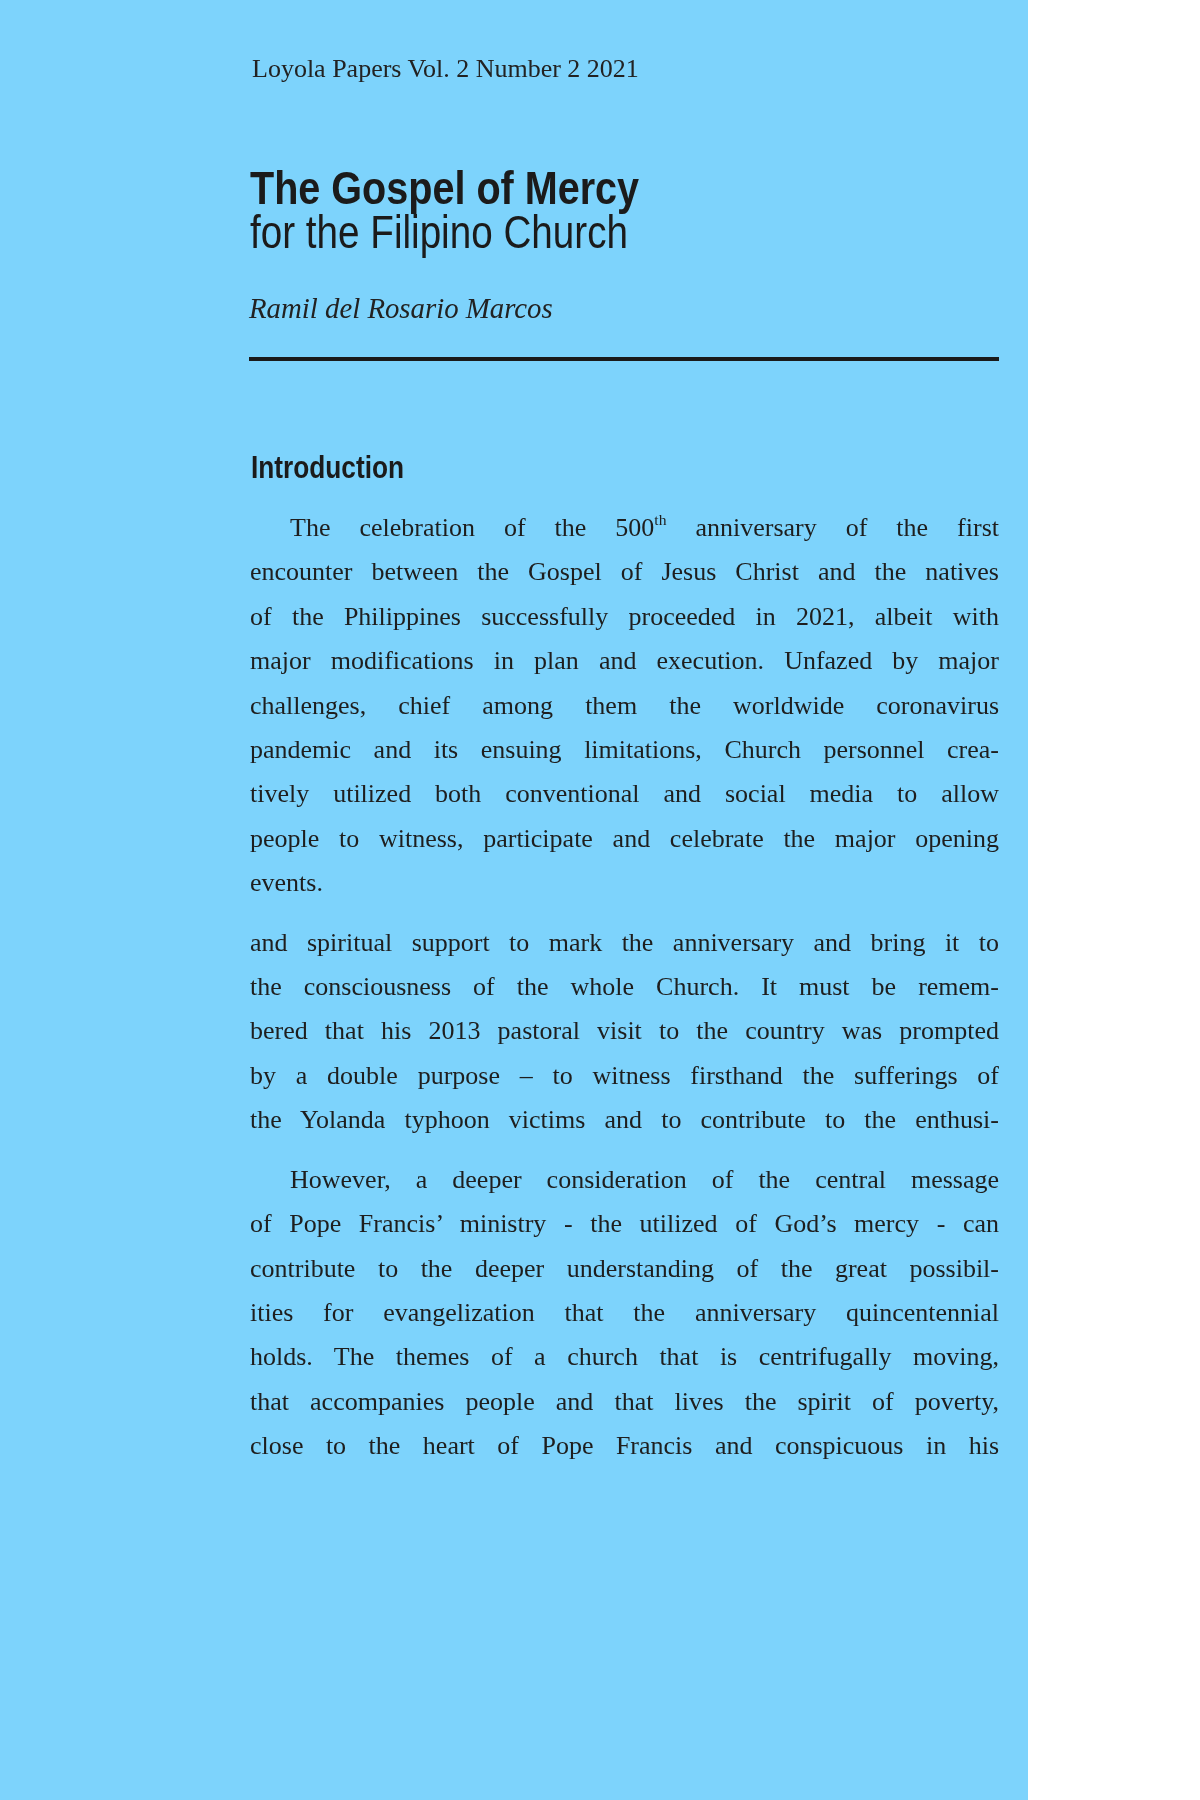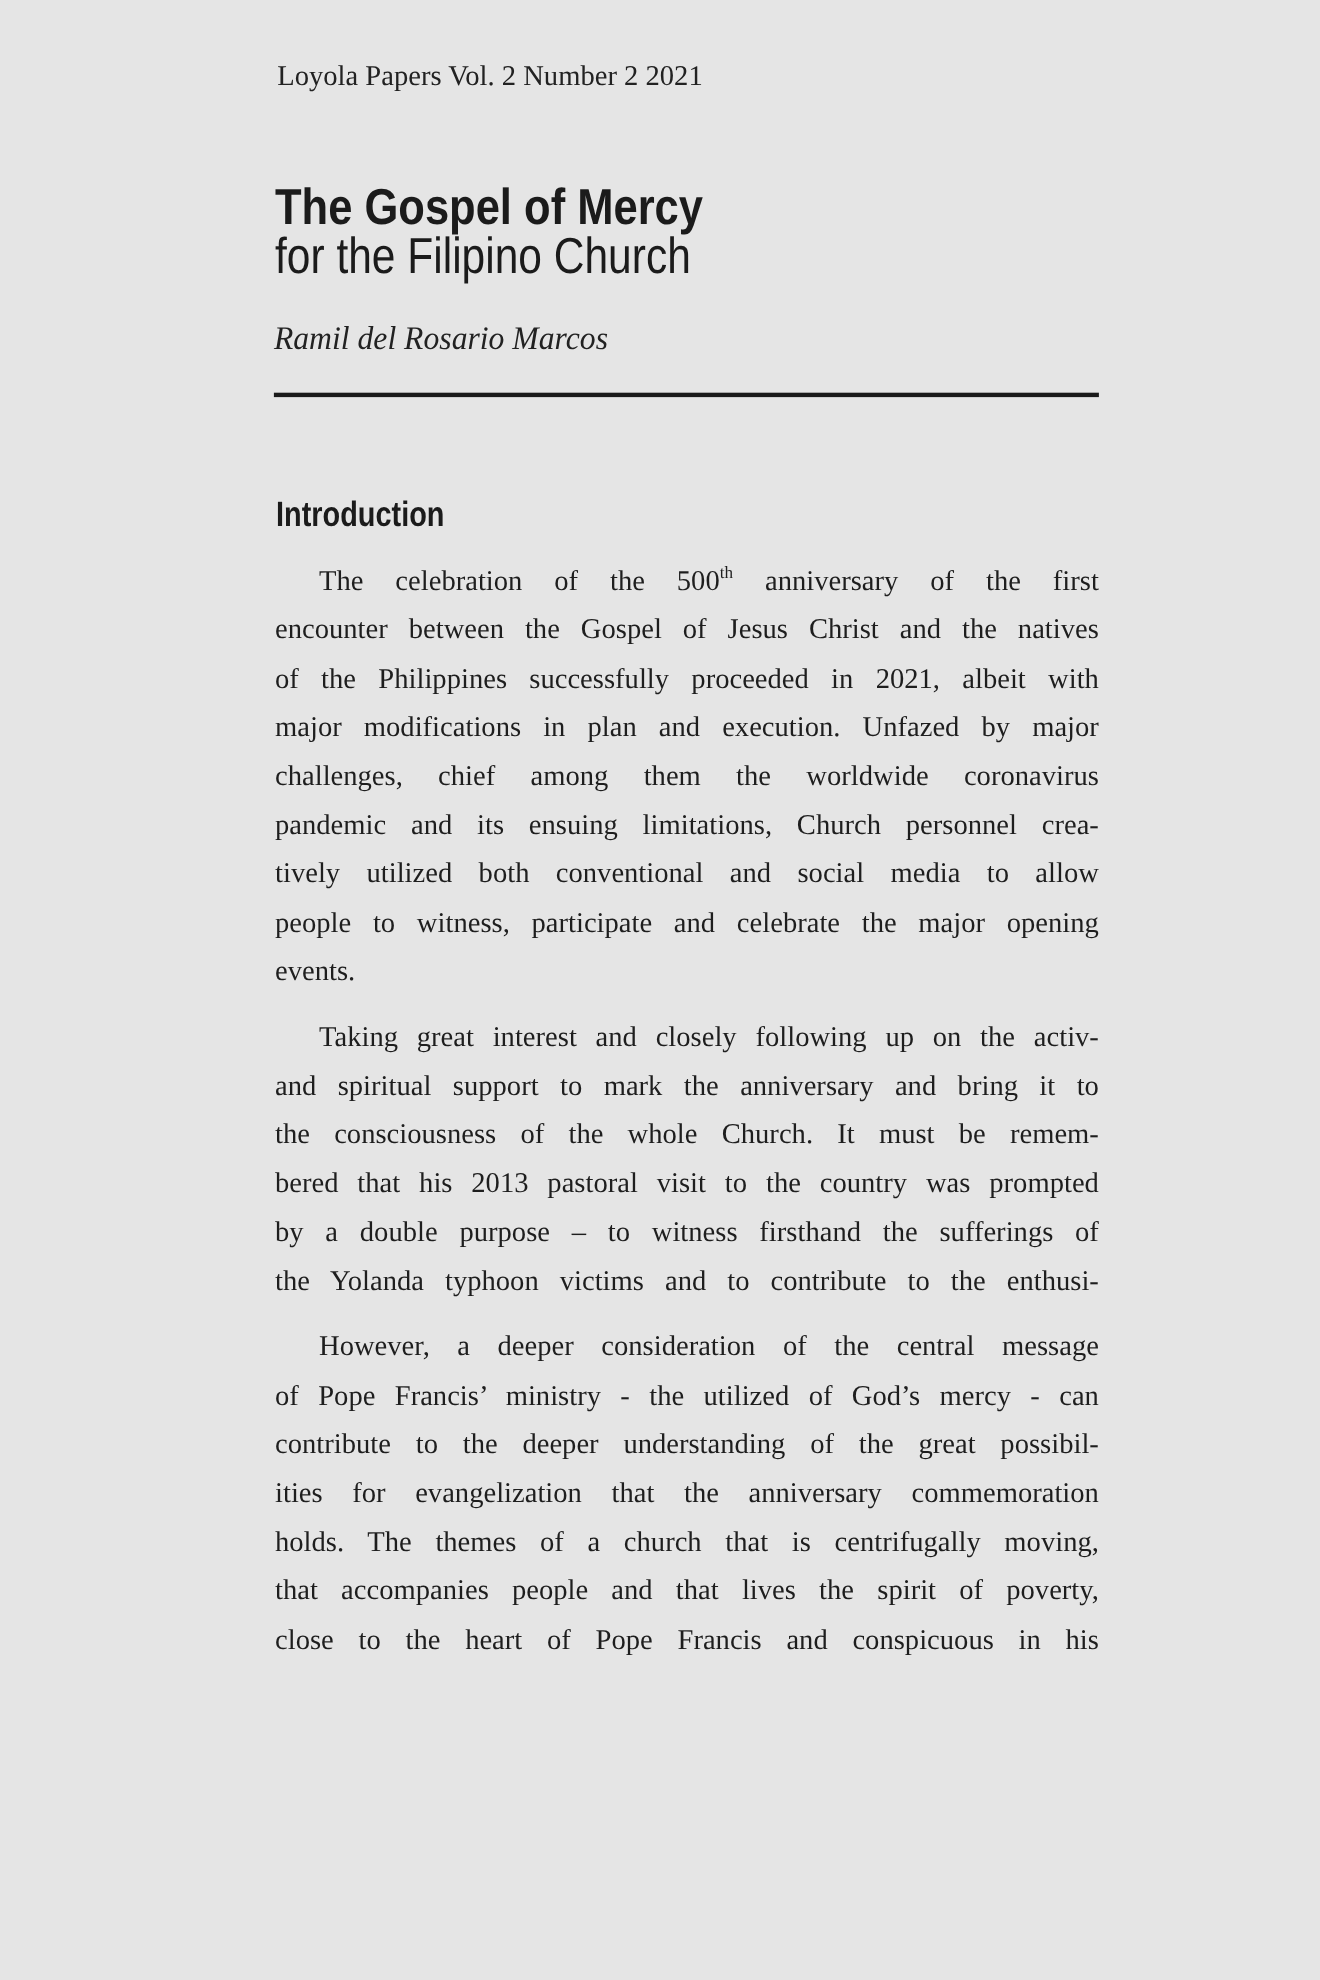--- a/index.html
+++ b/index.html
@@ -1,17 +1,17 @@
 <!DOCTYPE html>
 <html><head>
 <meta charset="utf-8">
 <style>
   html, body { margin: 0; padding: 0; background: #ffffff; }
   body { width: 1200px; height: 1800px; position: relative; overflow: hidden; color: #1a1a1a; }
-  .page { position: absolute; left: 0; top: 0; width: 1200px; height: 1800px; background: #e5e5e5; text-decoration: underline; }
+  .page { position: absolute; left: 0; top: 0; width: 1028px; height: 1800px; background: #7dd3fc; text-decoration: underline; }
   .running-head {
     position: absolute; left: 252px; top: 56px;
     font-family: "Liberation Serif", serif; font-size: 26px; line-height: 26px;
     white-space: nowrap; color: #222;
   }
   .title {
     position: absolute; left: 250px; top: 165px;
     font-family: "Liberation Sans", sans-serif; font-weight: bold; font-size: 46px; line-height: 46px;
     white-space: nowrap; transform-origin: left top; transform: scaleX(0.86); color: #1b1b1b;
   }
@@ -62,30 +62,29 @@
         <span class="ln">encounter between the Gospel of Jesus Christ and the natives</span>
         <span class="ln">of the Philippines successfully proceeded in 2021, albeit with</span>
         <span class="ln">major modifications in plan and execution. Unfazed by major</span>
         <span class="ln">challenges, chief among them the worldwide coronavirus</span>
         <span class="ln">pandemic and its ensuing limitations, Church personnel crea-</span>
         <span class="ln">tively utilized both conventional and social media to allow</span>
         <span class="ln">people to witness, participate and celebrate the major opening</span>
         <span class="ln last">events.</span>
       </p>
       <p>
-        <span class="ln first">Taking great interest and closely following up on the activ-</span>
         <span class="ln">and spiritual support to mark the anniversary and bring it to</span>
         <span class="ln">the consciousness of the whole Church. It must be remem-</span>
         <span class="ln">bered that his 2013 pastoral visit to the country was prompted</span>
         <span class="ln">by a double purpose – to witness firsthand the sufferings of</span>
         <span class="ln">the Yolanda typhoon victims and to contribute to the enthusi-</span>
       </p>
       <p>
         <span class="ln first">However, a deeper consideration of the central message</span>
         <span class="ln">of Pope Francis’ ministry - the utilized of God’s mercy - can</span>
         <span class="ln">contribute to the deeper understanding of the great possibil-</span>
-        <span class="ln">ities for evangelization that the anniversary commemoration</span>
+        <span class="ln">ities for evangelization that the anniversary quincentennial</span>
         <span class="ln">holds. The themes of a church that is centrifugally moving,</span>
         <span class="ln">that accompanies people and that lives the spirit of poverty,</span>
         <span class="ln">close to the heart of Pope Francis and conspicuous in his</span>
       </p>
     </div>
 </div>
 
 </body></html>

